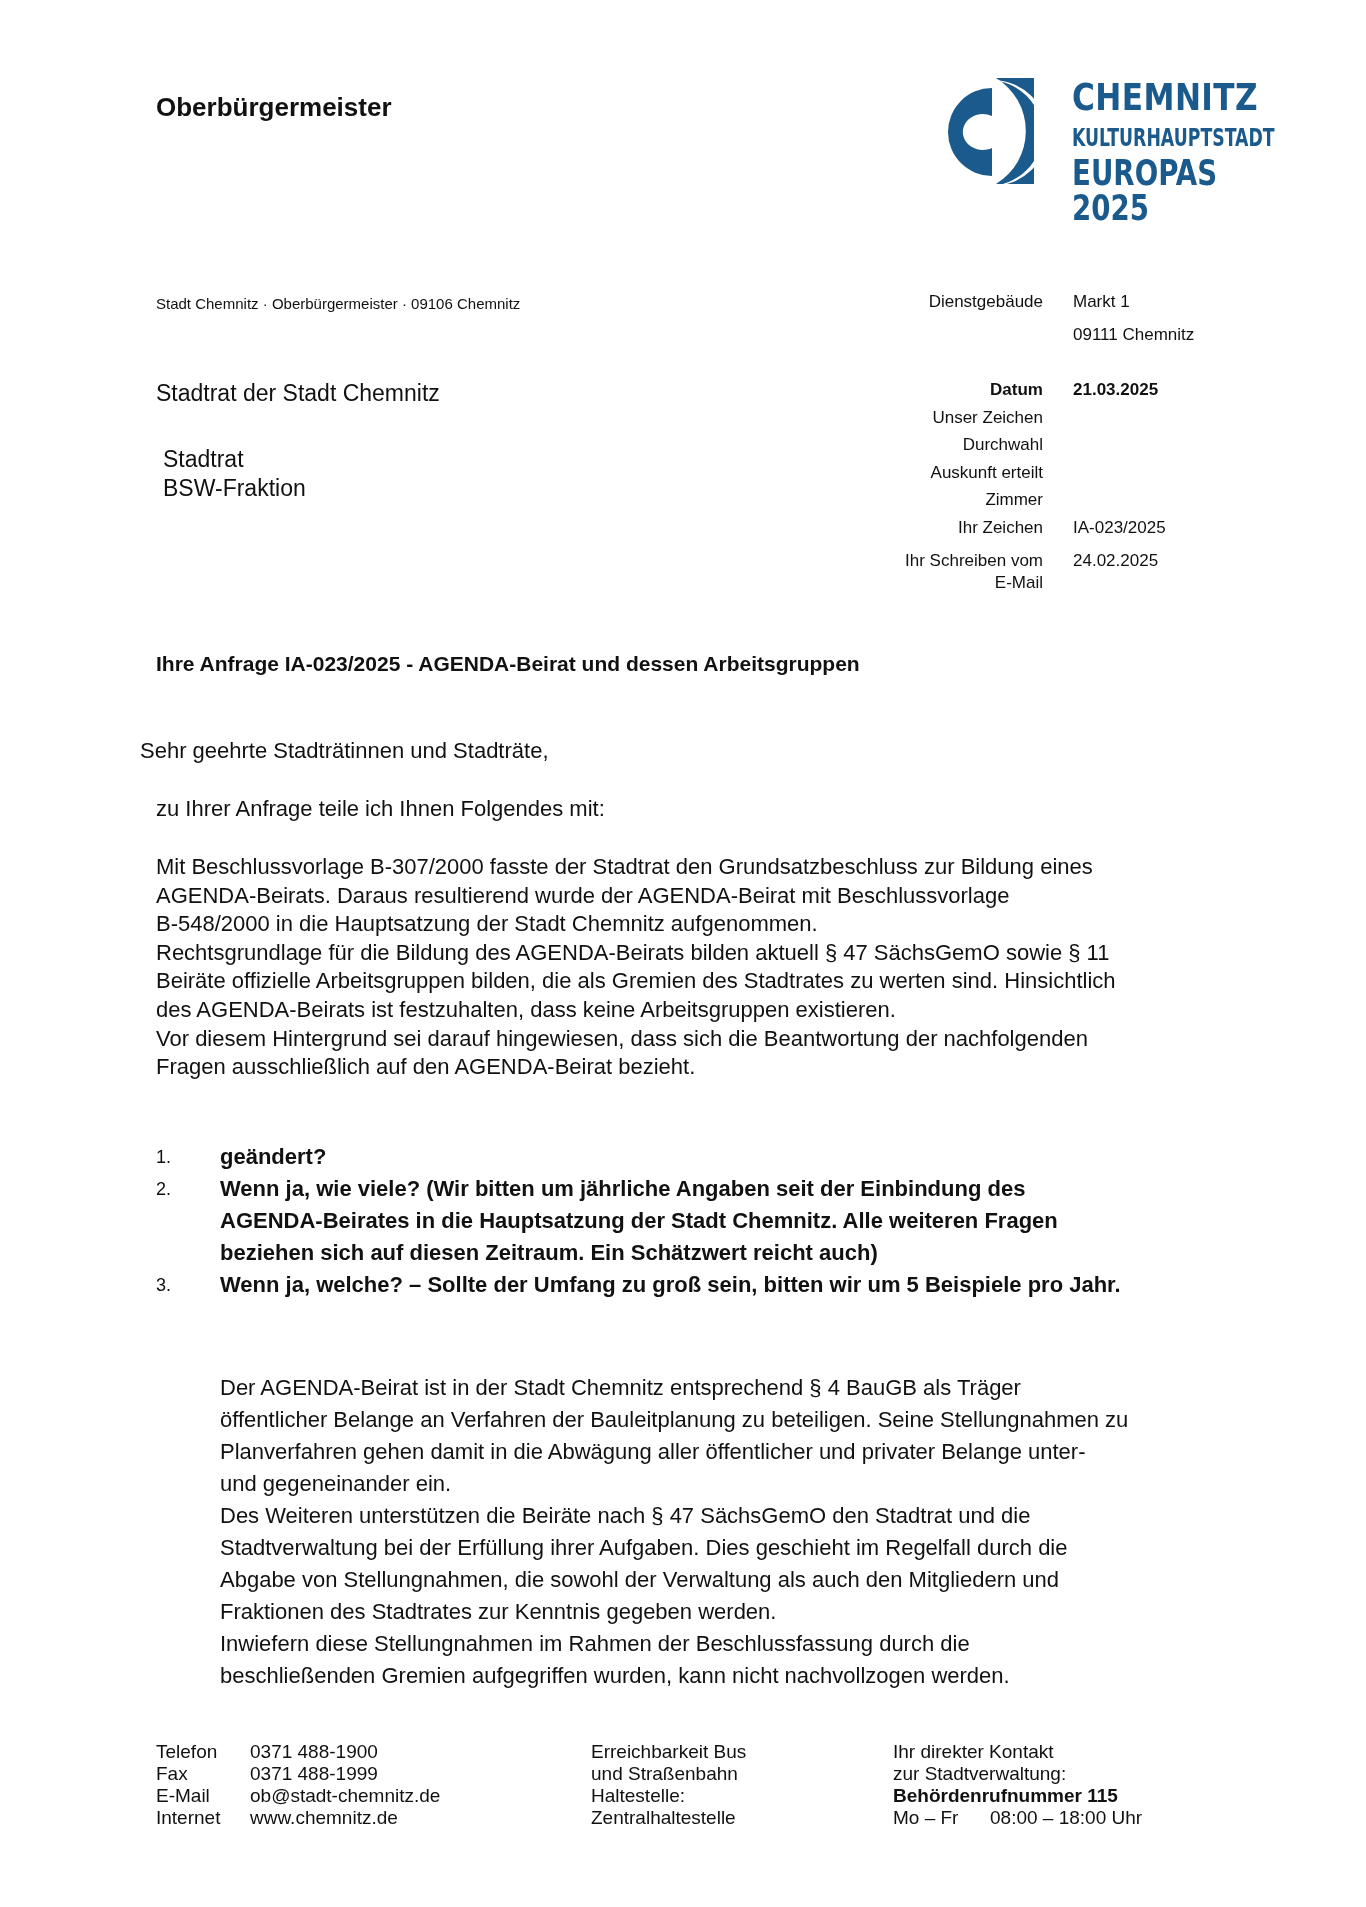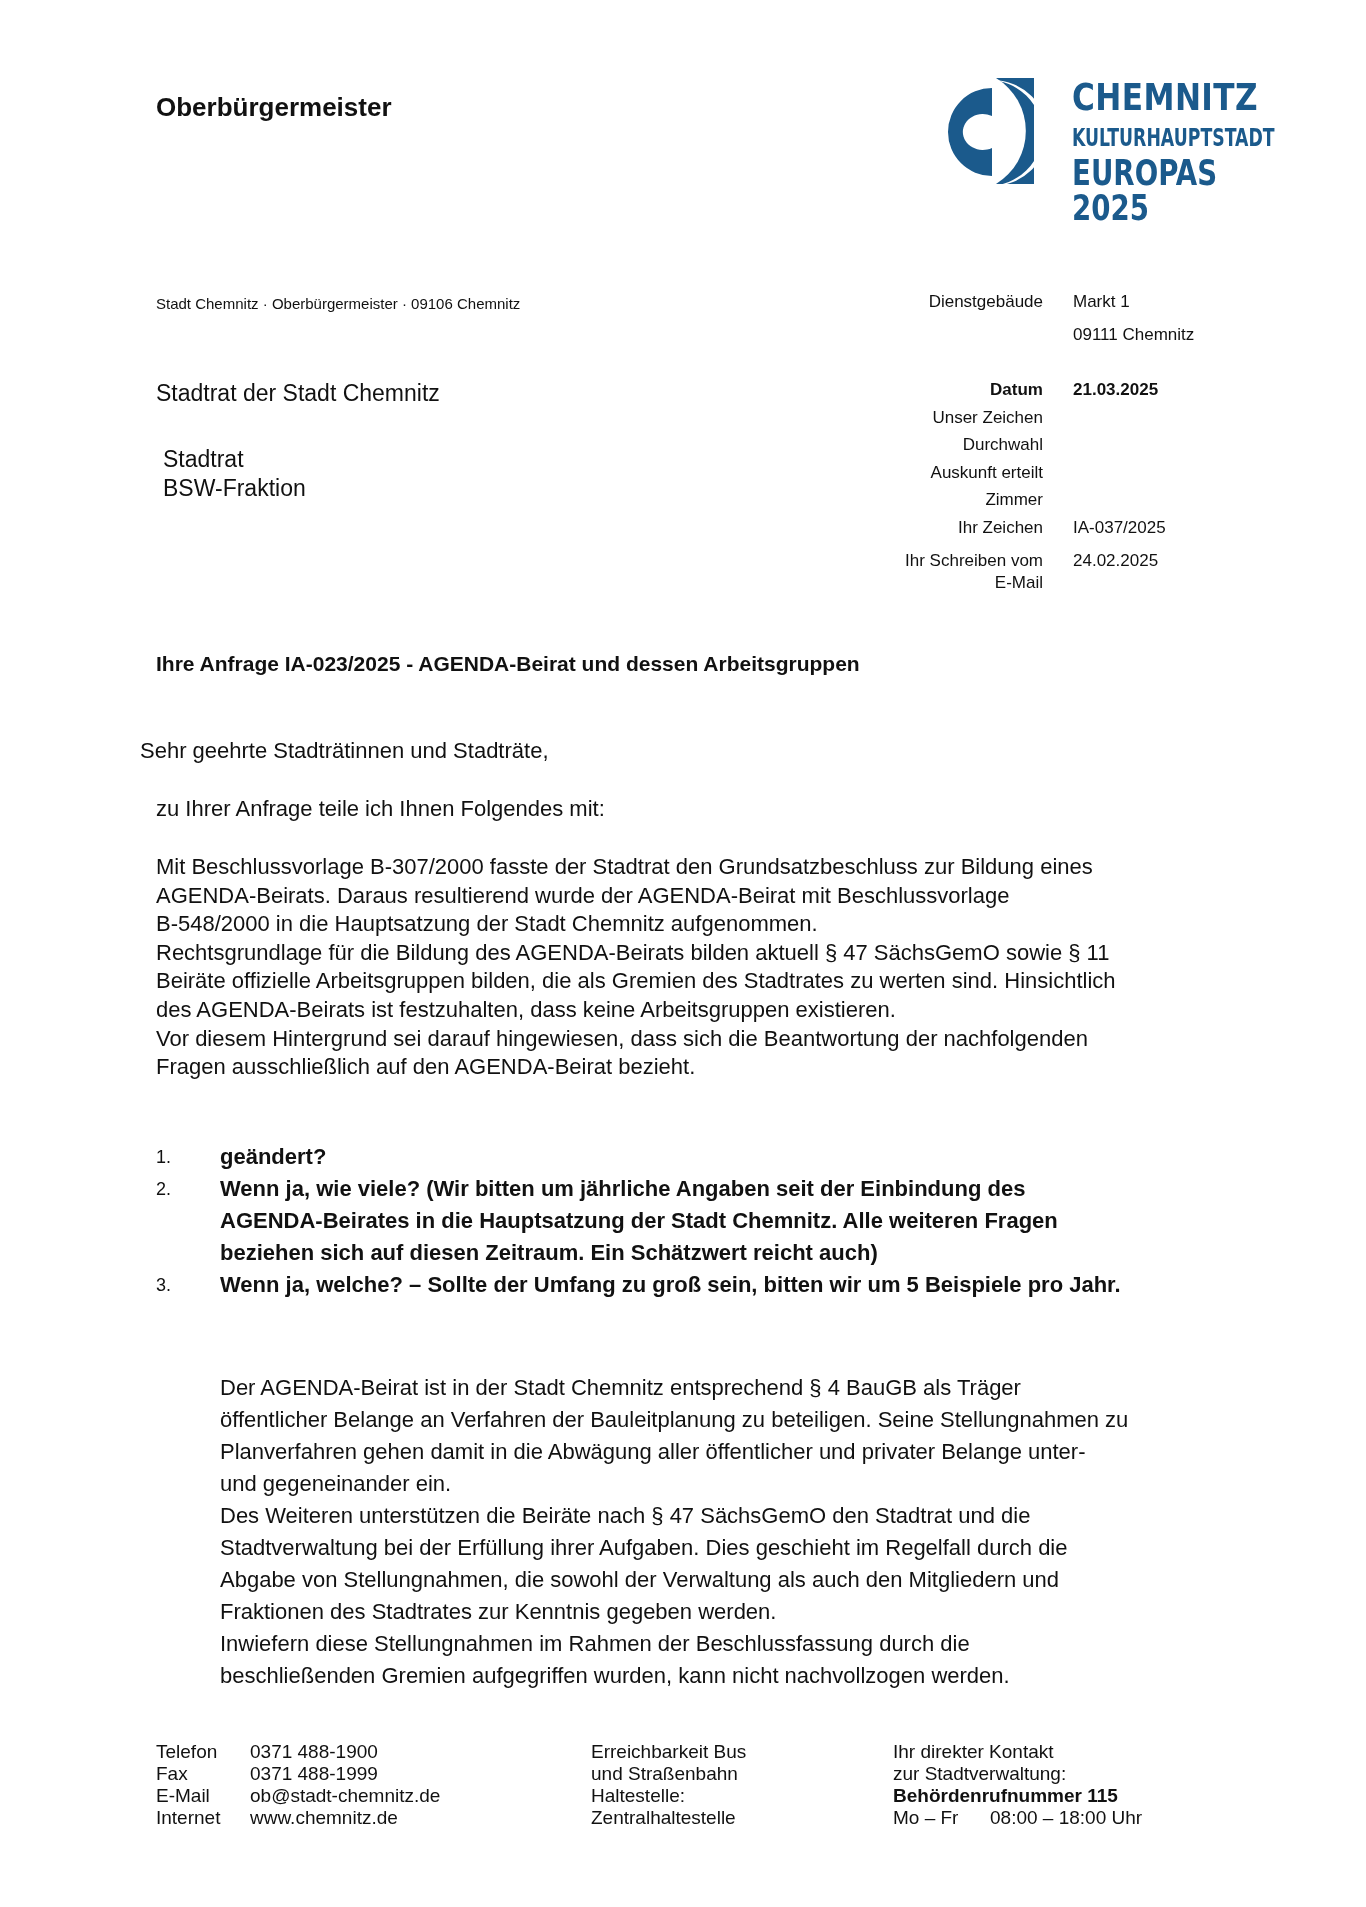--- a/index.html
+++ b/index.html
@@ -110,21 +110,21 @@
   <div class="info-row" style="top:170.5px;">
     <span class="info-label">Auskunft erteilt</span>
     <span class="info-value"></span>
   </div>
   <div class="info-row" style="top:198px;">
     <span class="info-label">Zimmer</span>
     <span class="info-value"></span>
   </div>
   <div class="info-row" style="top:225.5px;">
     <span class="info-label">Ihr Zeichen</span>
-    <span class="info-value">IA-037/2025</span>
+    <span class="info-value">IA-023/2025</span>
   </div>
   <div class="info-row" style="top:259px;">
     <span class="info-label">Ihr Schreiben vom</span>
     <span class="info-value">24.02.2025</span>
   </div>
   <div class="info-row" style="top:280.5px;">
     <span class="info-label">E-Mail</span>
     <span class="info-value"></span>
   </div>
 </div>

